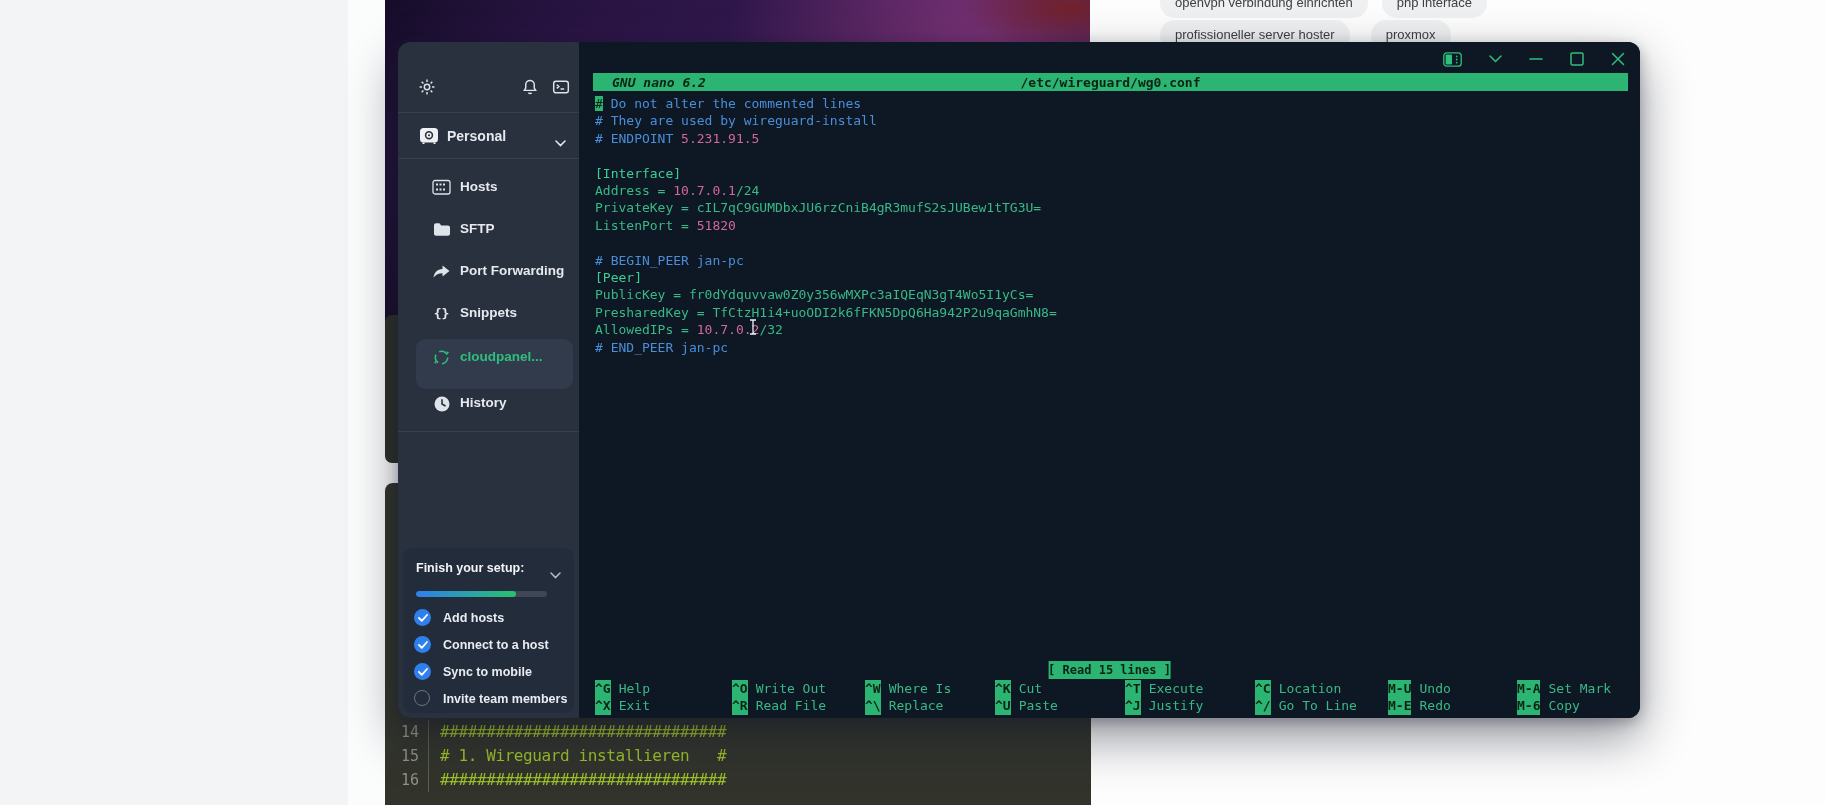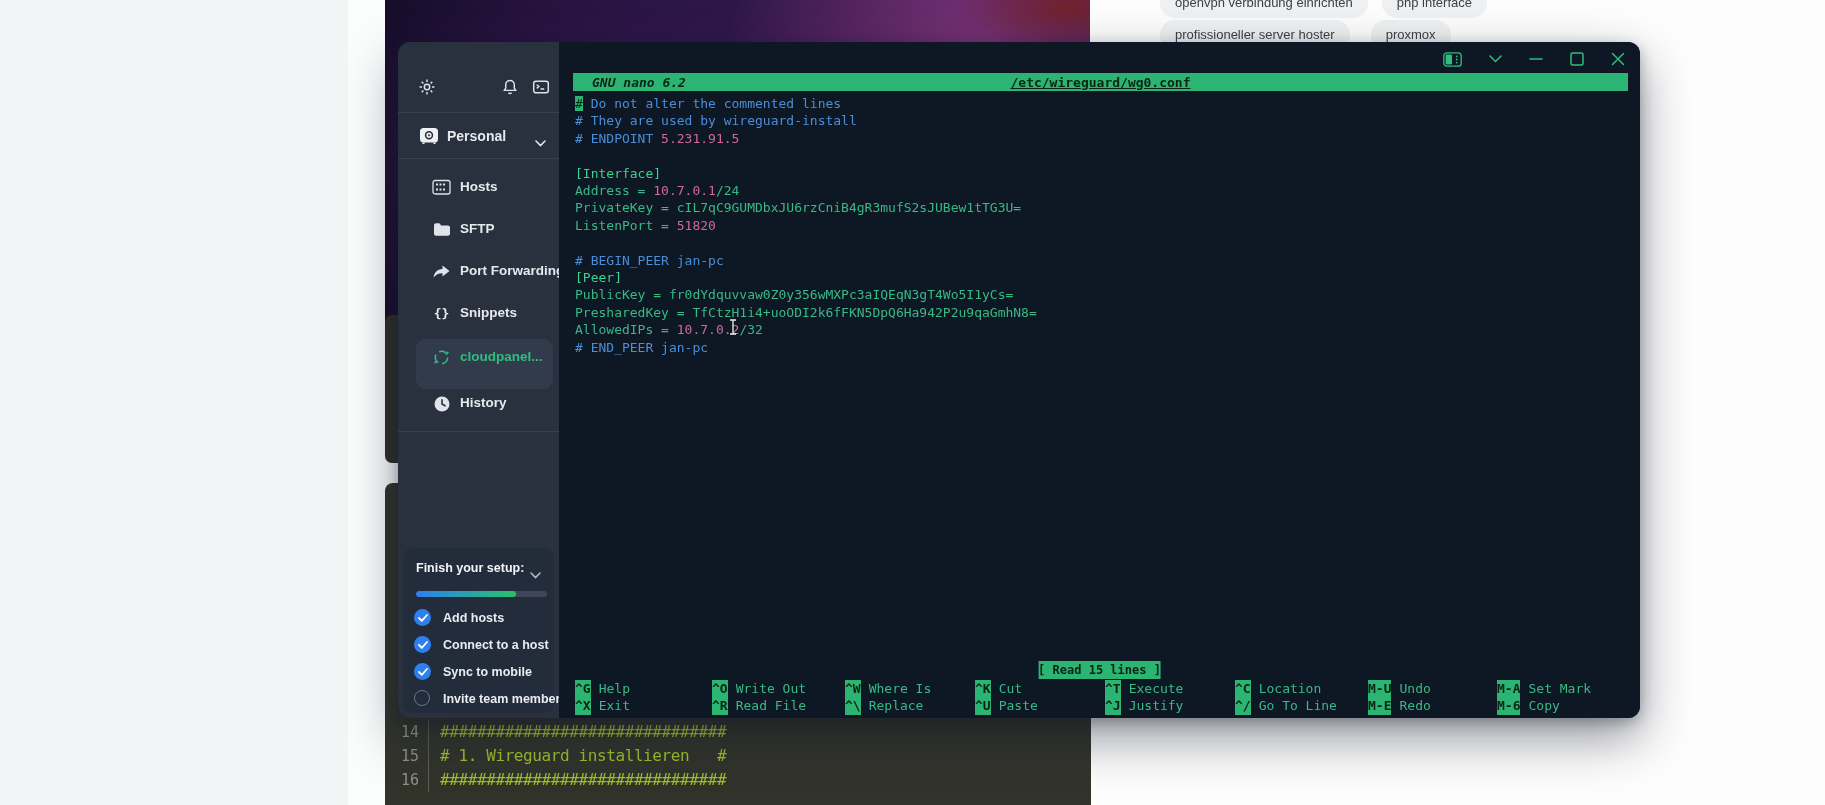--- a/index.html
+++ b/index.html
@@ -41,21 +41,21 @@
   .tags.row2{top:20px;gap:21px;}
   .tag{background:#eef0f1;color:#3d4145;font-size:13px;line-height:30px;height:30px;
        padding:0 15px;border-radius:15px;white-space:nowrap;}
 
   
   .window{position:absolute;left:398px;top:42px;width:1242px;height:676px;border-radius:12px;
     overflow:hidden;display:flex;background:var(--term-bg);
     box-shadow:0 20px 50px rgba(20,25,40,.45),0 4px 14px rgba(20,25,40,.3);}
 
   
-  .sidebar{width:161px;flex:none;position:relative;background:var(--side-bg);color:#e6e9ee;}
+  .sidebar{width:161px;flex:none;position:relative;background:var(--side-bg);color:#e6e9ee;padding-left:20px;}
   .sb-divider{position:absolute;left:0;right:0;height:1px;background:rgba(255,255,255,.08);}
   .sb-icons{position:absolute;top:34px;left:20px;right:9px;height:22px;display:flex;align-items:center;}
   .sb-icons .ic{width:18px;height:18px;flex:none;}
   .sb-icons .ic.bell{margin-left:auto;}
   .sb-icons .ic.nterm{margin-left:13px;}
   .account{position:absolute;top:80px;left:0;right:0;height:30px;cursor:default;}
   .account .vault{position:absolute;left:21px;top:5px;}
   .account .acc-label{position:absolute;left:49px;top:6px;font-size:14px;font-weight:700;}
   .account .chev{position:absolute;right:13px;top:11px;}
   .nav-item{position:absolute;left:0;right:0;height:32px;margin-left:12px;}
@@ -77,21 +77,21 @@
   .task .t-circle.empty{background:transparent;border:1.5px solid #6b7585;width:14px;height:14px;}
   .task .t-label{position:absolute;left:40px;top:6px;font-size:12.5px;font-weight:600;color:#e9ecf1;white-space:nowrap;}
 
   
   .terminal{position:relative;flex:1;background:var(--term-bg);font-family:"DejaVu Sans Mono",monospace;}
   .controls{position:absolute;top:8px;right:15px;display:flex;gap:27px;align-items:center;height:18px;}
   .controls .cbtn{display:flex;align-items:center;justify-content:center;}
   .nano-bar{position:absolute;left:14px;right:12px;top:31px;height:18px;background:var(--accent);
      color:var(--ink-on-green);font-size:13px;font-weight:700;display:flex;align-items:center;}
   .nano-app{margin-left:19px;position:relative;z-index:1;font-style:italic;}
-  .nano-path{position:absolute;left:0;right:0;text-align:center;font-weight:700;text-decoration:underline;}
+  .nano-path{position:absolute;left:0;right:0;text-align:center;font-weight:700;}
   .buffer{position:absolute;left:16px;top:53px;font-size:13px;line-height:17.4px;white-space:pre;}
   .s-b{color:var(--blue);}
   .s-g{color:var(--green);}
   .s-G{color:var(--green-br);}
   .s-p{color:var(--pink);}
   .s-cur{background:var(--accent);color:var(--ink-on-green);}
   .ibeam{position:absolute;left:170px;top:277px;width:8px;height:16px;}
   .status{position:absolute;top:619px;left:50%;transform:translateX(-50%);background:var(--accent);
      color:var(--ink-on-green);font-size:12px;font-weight:700;white-space:pre;line-height:18px;}
   .sc{position:absolute;top:638px;font-size:13px;line-height:17.4px;white-space:pre;}

